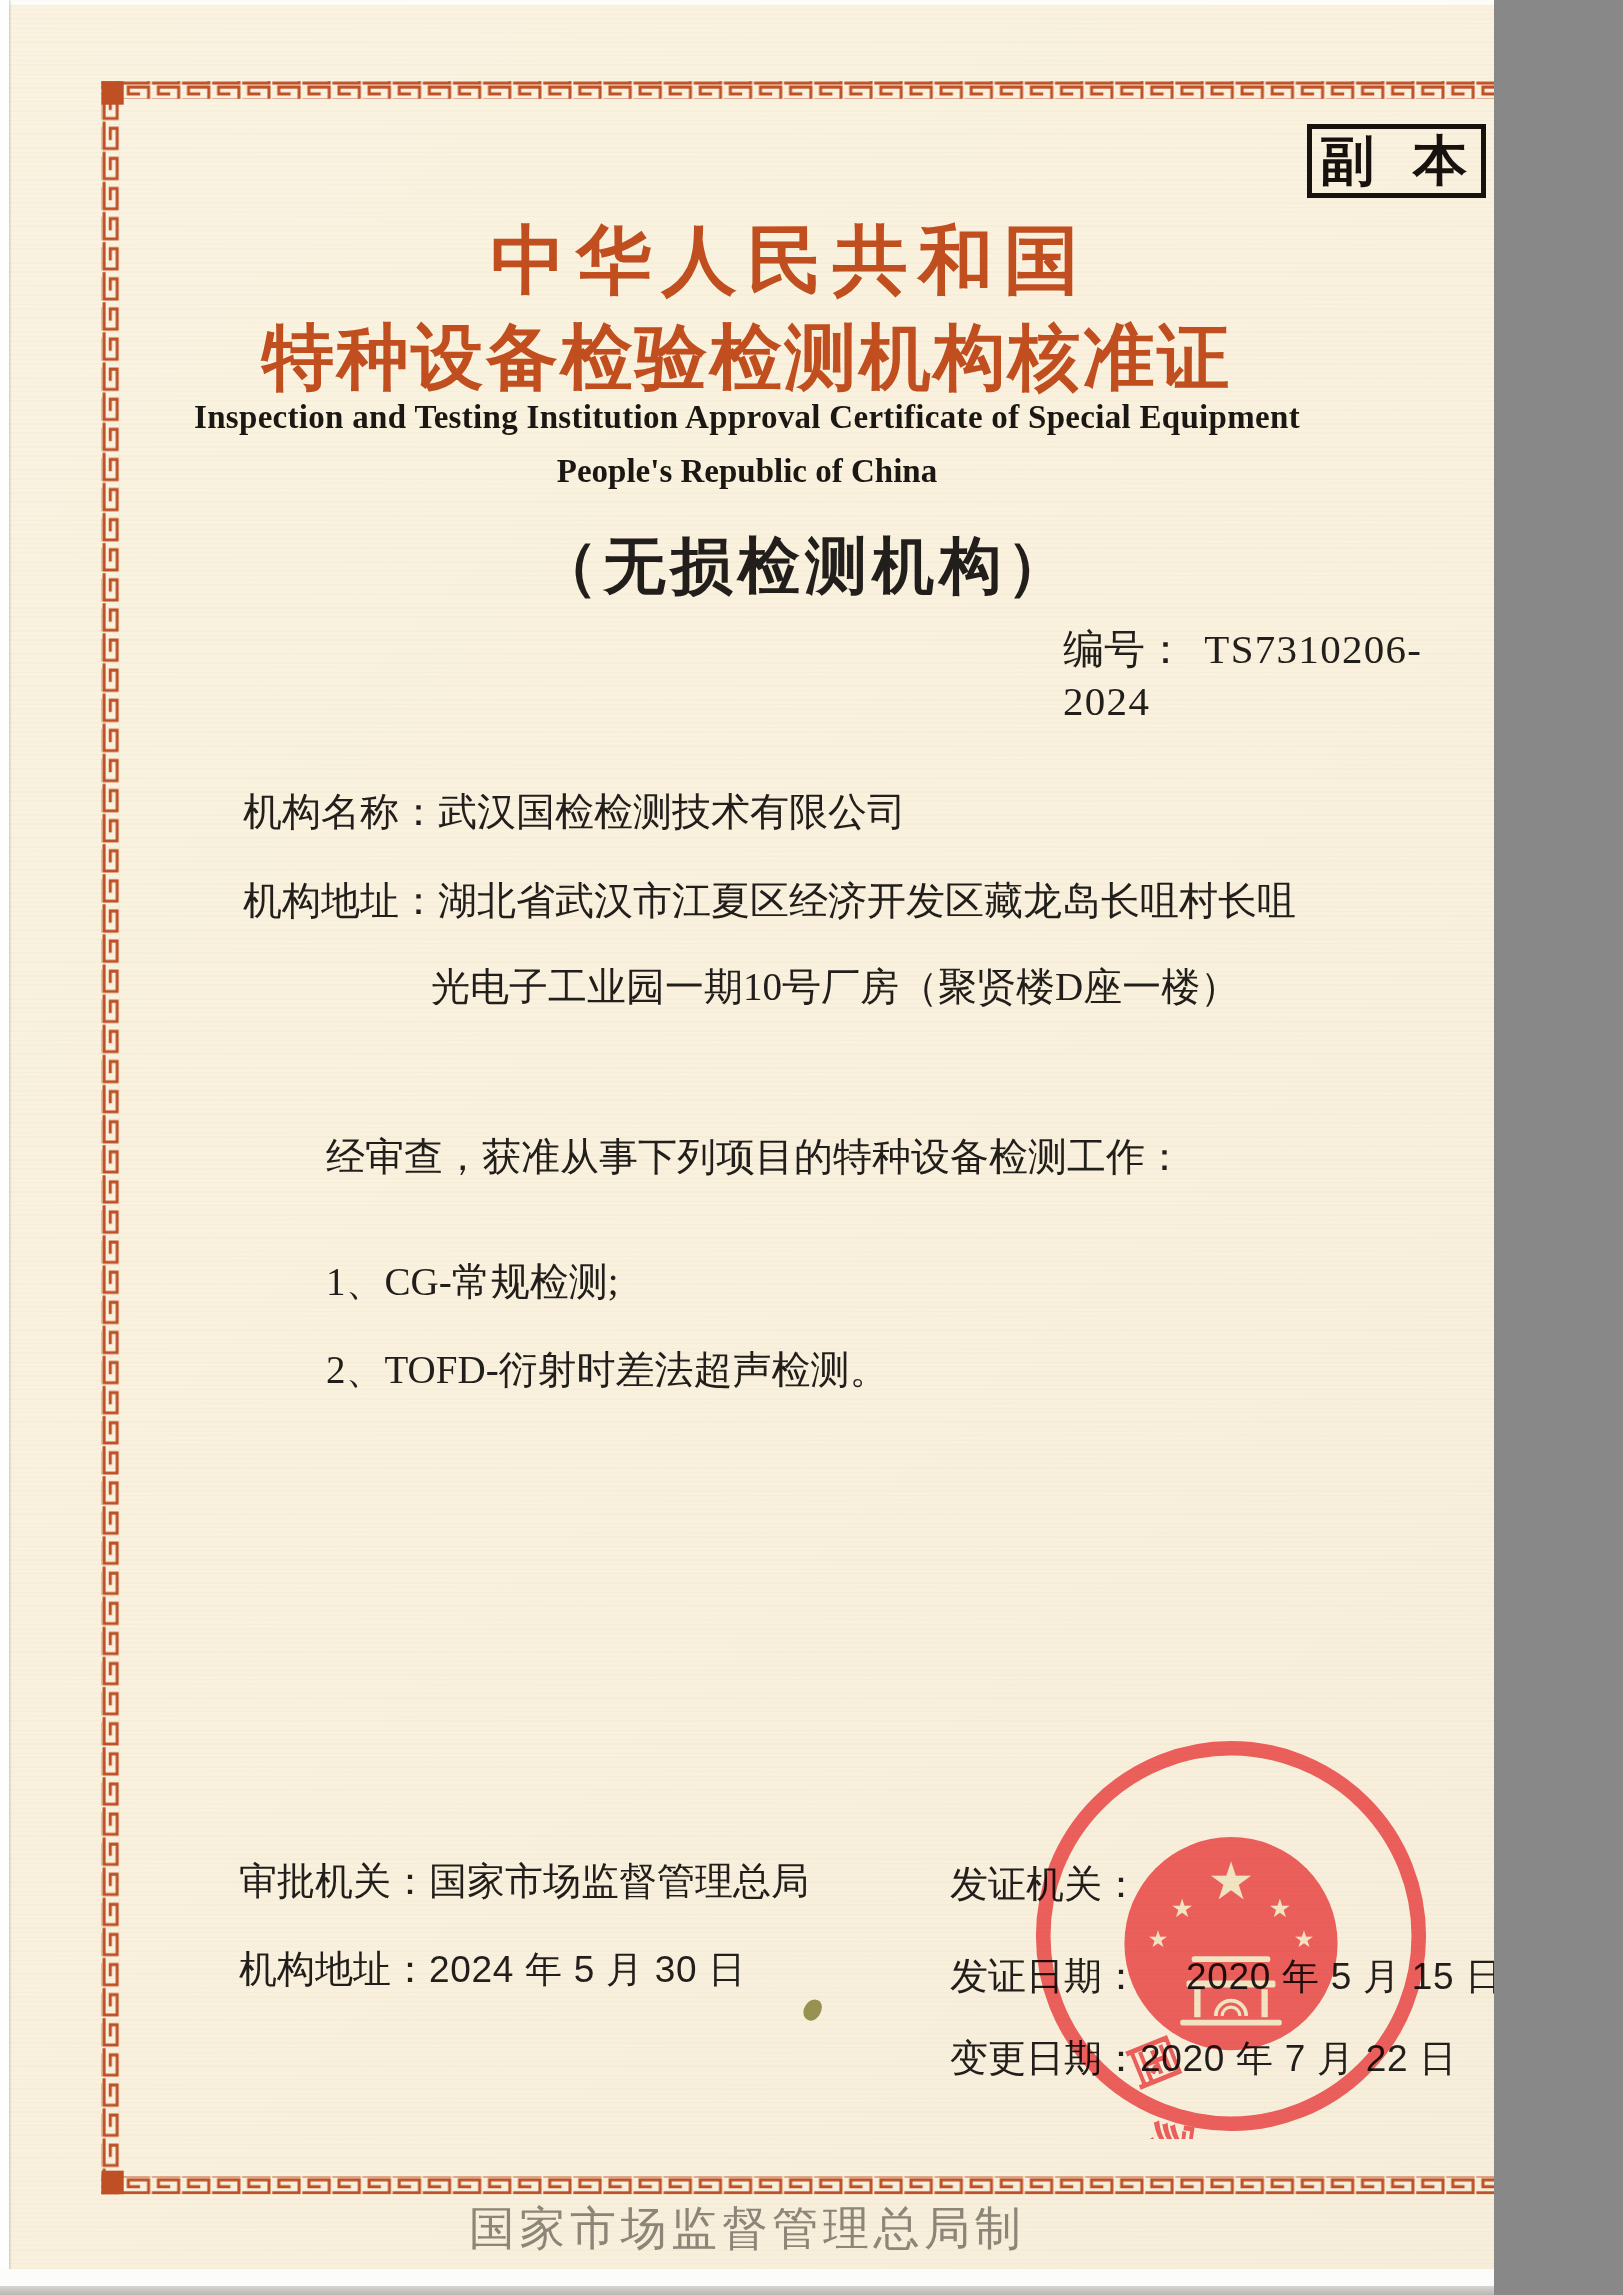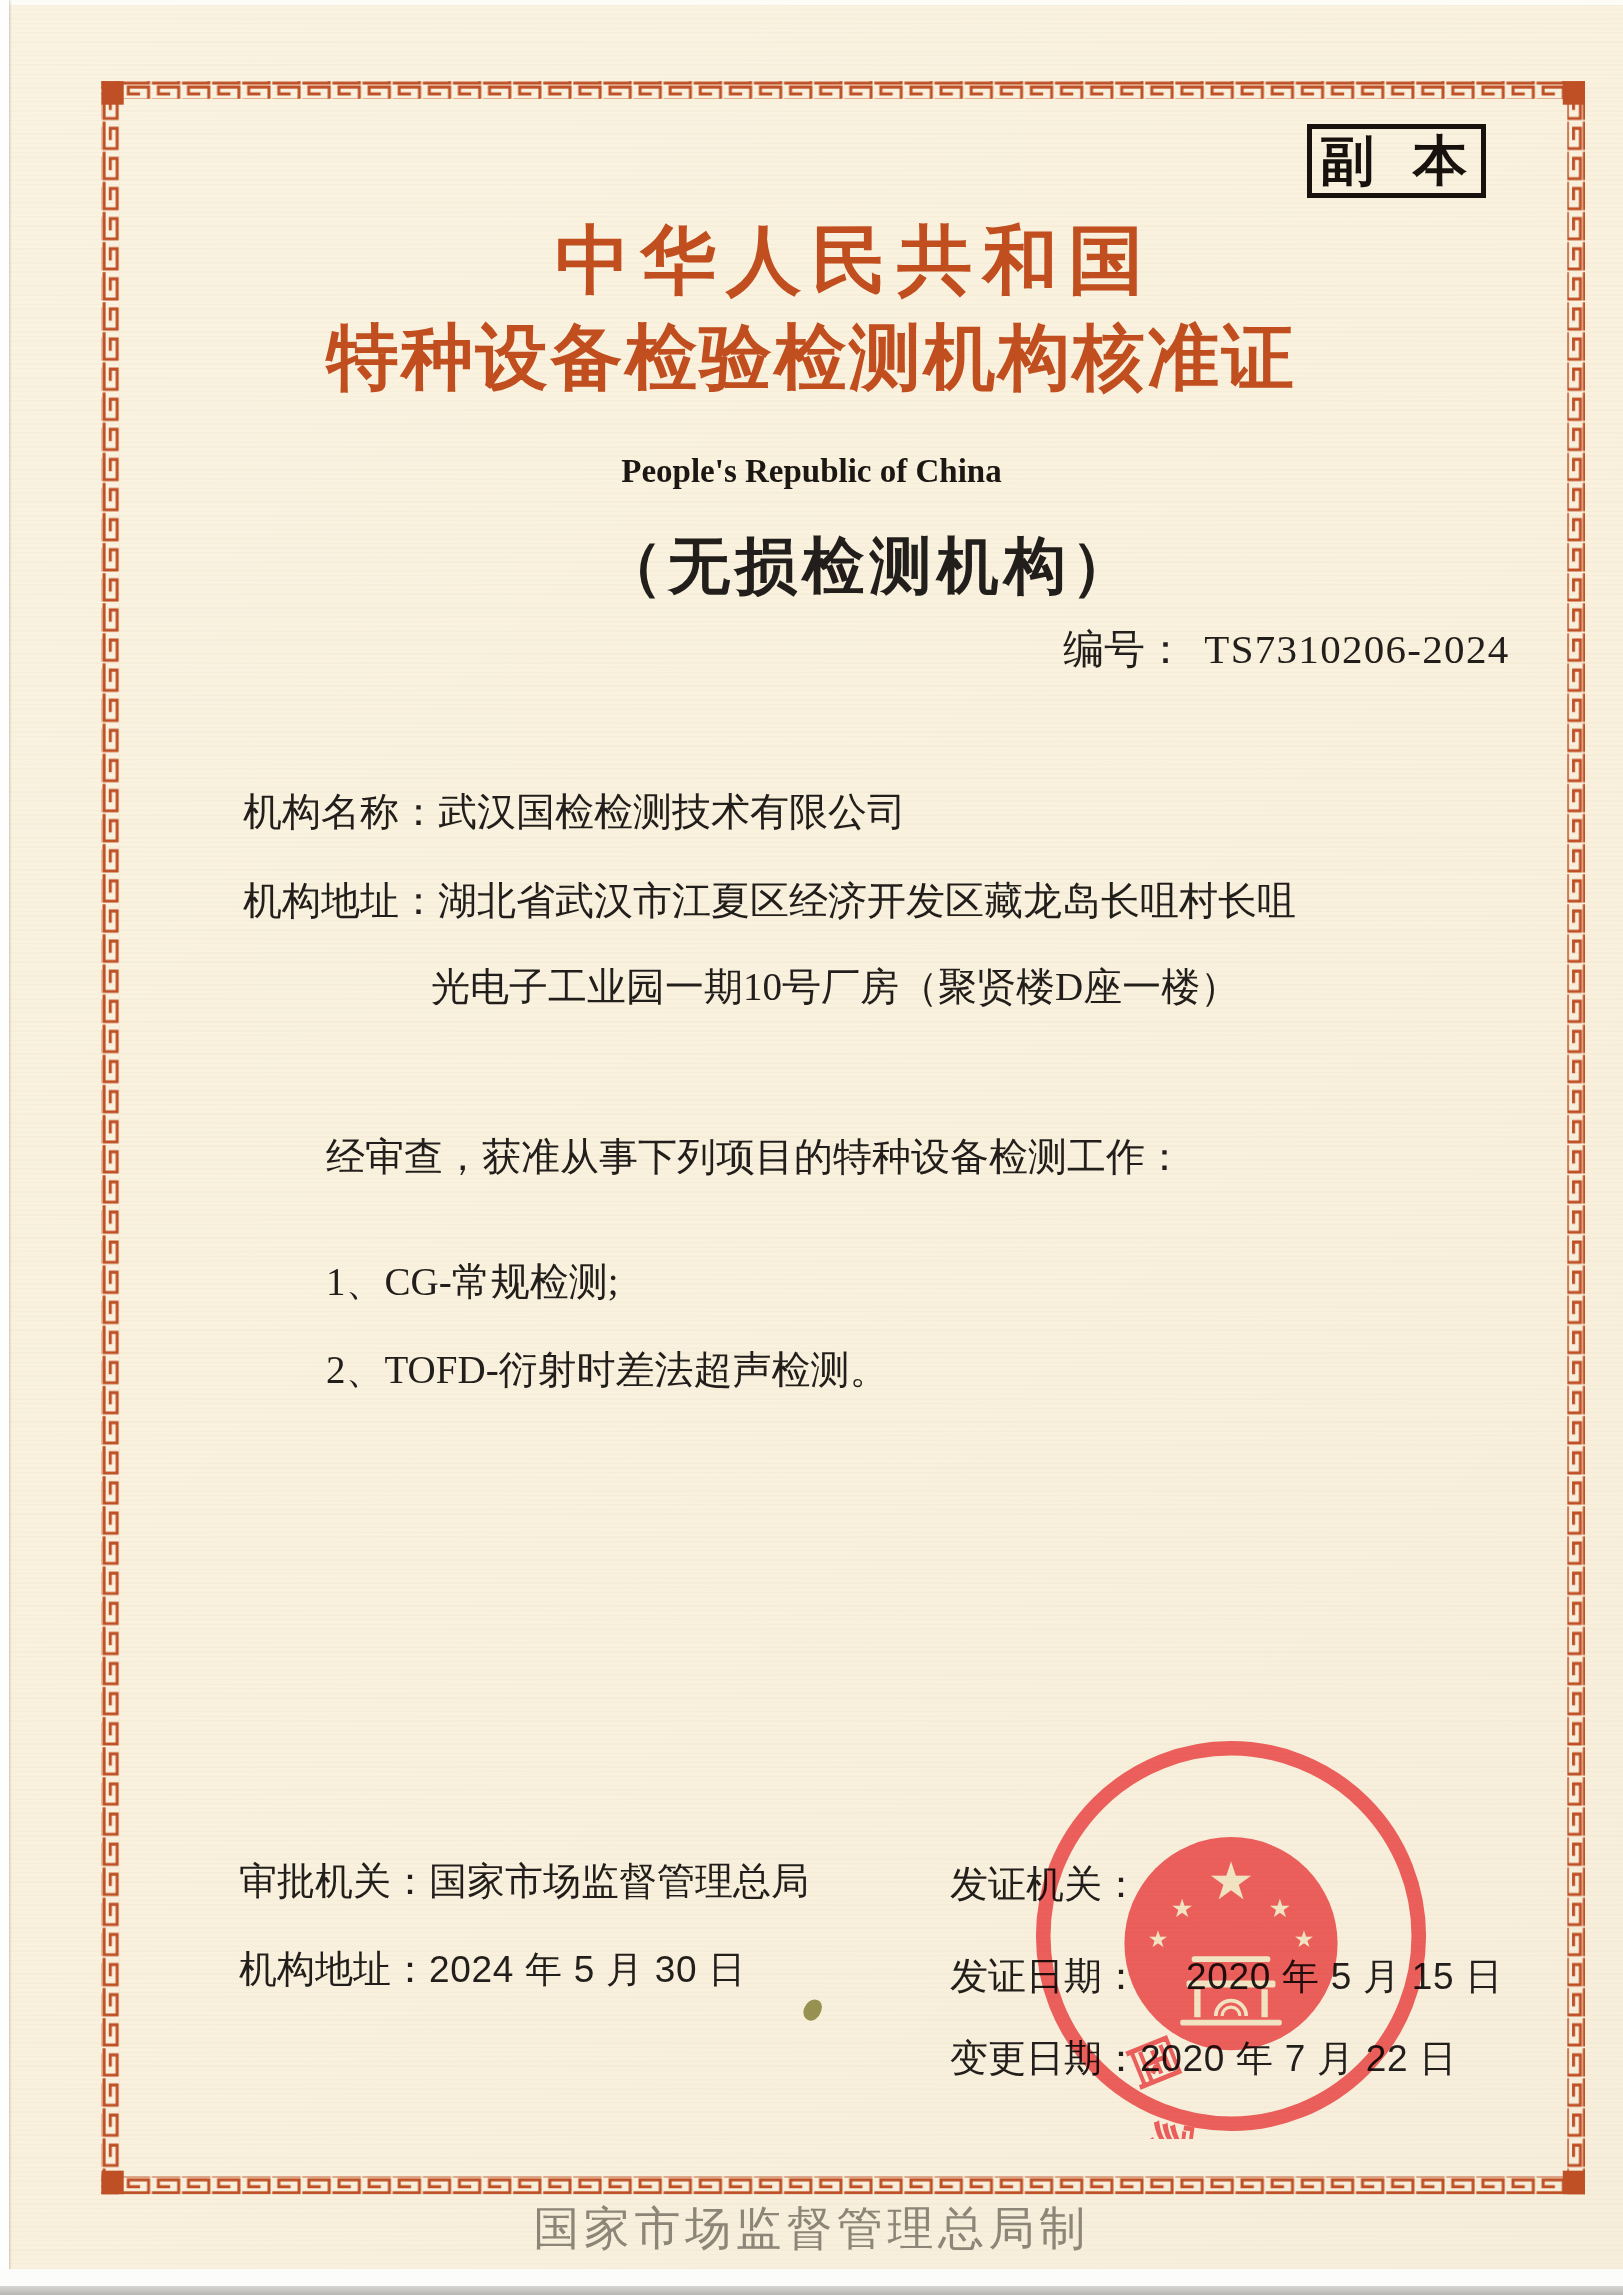--- a/index.html
+++ b/index.html
@@ -1,18 +1,18 @@
 <!DOCTYPE html>
 <html style="font-size:10.5px"><head>
 <meta charset="utf-8">
 <style>
   html,body{margin:0;padding:0;background:#888;}
   .page{
     position:relative;
-    width:1623px;height:2295px;
+    width:1494px;height:2295px;
     background:
       repeating-linear-gradient(180deg, rgba(205,185,150,0.07) 0 1.3px, rgba(255,255,255,0) 1.3px 4.6px),
       linear-gradient(135deg,#faf3e1 0%,#f9f1dd 55%,#f6eeda 100%);
     overflow:hidden;
     font-family:"Liberation Serif", serif;
     color:#221e1b;
   }
   .abs{position:absolute;}
   .ctr{left:0;right:0;text-align:center;}
   .cjk{font-family:"Liberation Serif", serif;}
@@ -80,20 +80,21 @@
     <rect x="155" y="124" width="34" height="36" fill="#bf5026"></rect>
     <rect x="2388" y="124" width="34" height="36" fill="#bf5026"></rect>
     <rect x="155" y="3317" width="34" height="36" fill="#bf5026"></rect>
     <rect x="2388" y="3317" width="34" height="36" fill="#bf5026"></rect>
   </svg>
 
   <div class="abs copy-box">副 本</div>
 
   <div class="abs ctr cjk title-red t1">中华人民共和国</div>
   <div class="abs ctr cjk title-red t2">特种设备检验检测机构核准证</div>
+  <div class="abs ctr eng e1">Inspection and Testing Institution Approval Certificate of Special Equipment</div>
   <div class="abs ctr eng e2">People's Republic of China</div>
   <div class="abs ctr cjk subtitle">（无损检测机构）</div>
 
   <div class="abs cert-no">
     <span class="lbl cjk">编号：</span><span class="val">TS7310206-2024</span>
   </div>
 
   <div class="abs bodyline row-name">
     <span>机构名称：</span><span>武汉国检检测技术有限公司</span>
   </div>

